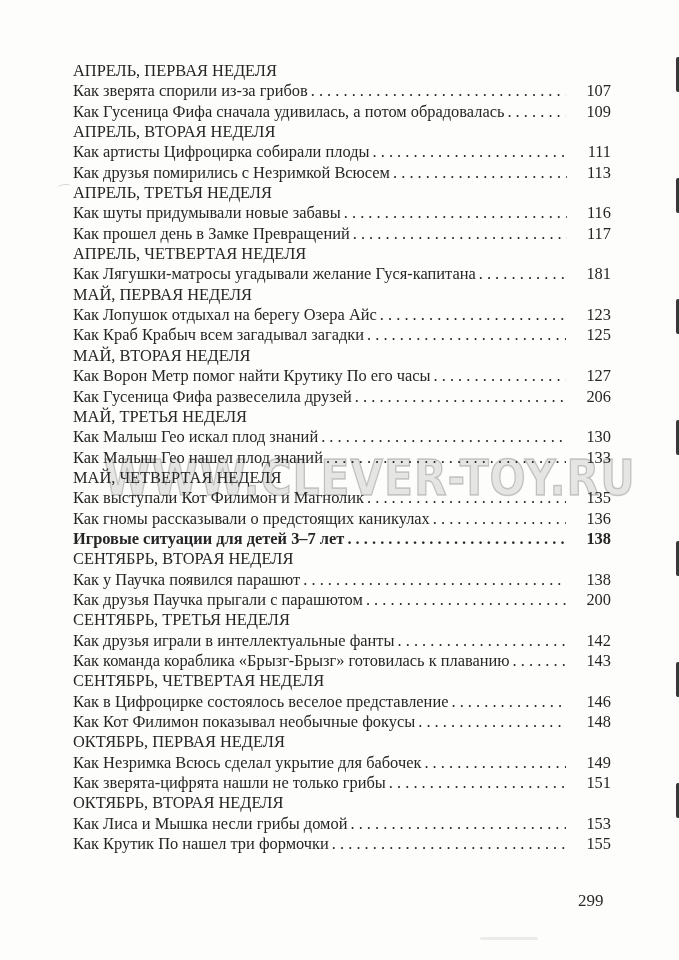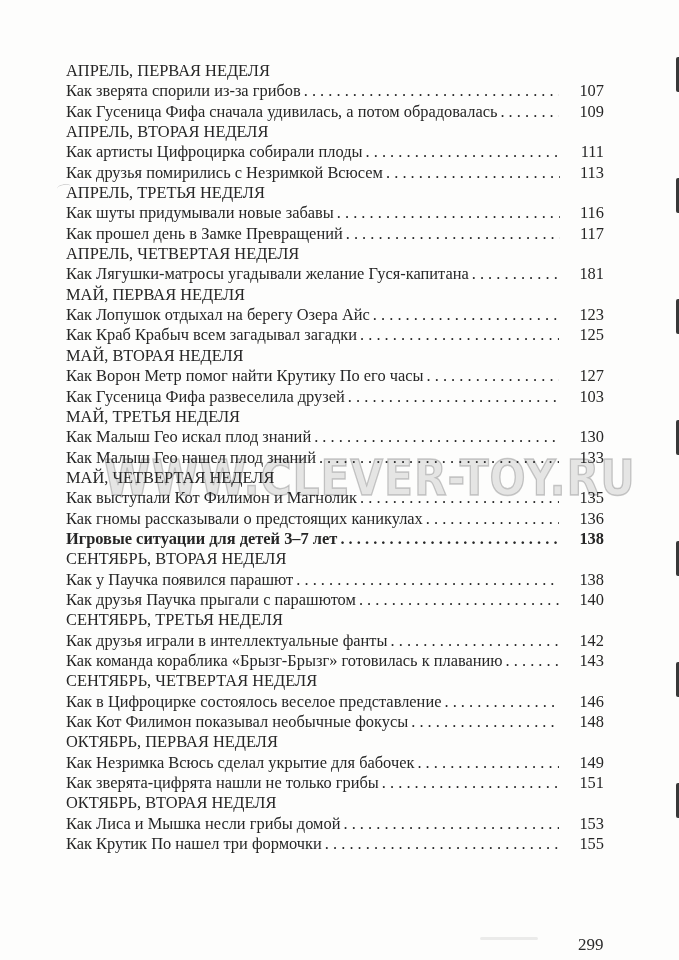--- a/index.html
+++ b/index.html
@@ -7,21 +7,21 @@
     width:679px;height:960px;
     background:#ffffff;
     font-family:"Liberation Serif","DejaVu Serif",serif;
     overflow:hidden;
   }
   .page{
     position:relative;width:679px;height:960px;
     background:#fdfdfc;color:#262626;overflow:hidden;
   }
   .toc{
-    position:absolute;left:66px;top:61px;width:538px;font-family:Liberation Serif, serif;
+    position:absolute;left:73px;top:61px;width:538px;font-family:Liberation Serif, serif;
   }
   .toc-line{
     display:flex;
     height:20.35px;line-height:20.35px;
     font-size:16.4px;
     white-space:nowrap;
   }
   .toc-line .title{white-space:nowrap;}
   .toc-line.b{font-weight:bold;}
   .leader{
@@ -37,21 +37,21 @@
     position:absolute;left:62px;width:556px;top:452px;height:52px;
     font-family:"DejaVu Sans","Liberation Sans",sans-serif;
     font-weight:bold;font-size:50px;line-height:52px;
     text-align:center;letter-spacing:1px;
     color:rgba(190,190,190,0.38);
     -webkit-text-stroke:1.5px rgba(130,130,130,0.42);
     transform:scaleX(0.85);transform-origin:50% 50%;
     user-select:none;pointer-events:none;white-space:nowrap;
   }
   .page-number{
-    position:absolute;left:578px;top:935px;
+    position:absolute;left:578px;top:891px;
     font-size:17px;line-height:20px;color:#2a2a2a;
   }
   .edge-mark{
     position:absolute;right:0;width:3px;height:35px;
     background:#1c1c1c;border-radius:2px 0 0 2px;opacity:.88;
   }
   .artifact-squiggle{
     position:absolute;left:57px;top:184px;width:14px;height:6px;
     border-top:1.5px solid #bfbfbf;border-radius:50%;
     transform:rotate(-10deg);opacity:.7;
@@ -131,21 +131,21 @@
         <span class="title">МАЙ, ВТОРАЯ НЕДЕЛЯ</span>
       </div>
       <div class="toc-line e">
         <span class="title">Как Ворон Метр помог найти Крутику По его часы</span>
         <span class="leader"></span>
         <span class="pagenum">127</span>
       </div>
       <div class="toc-line e">
         <span class="title">Как Гусеница Фифа развеселила друзей</span>
         <span class="leader"></span>
-        <span class="pagenum">103</span>
+        <span class="pagenum">206</span>
       </div>
       <div class="toc-line h">
         <span class="title">МАЙ, ТРЕТЬЯ НЕДЕЛЯ</span>
       </div>
       <div class="toc-line e">
         <span class="title">Как Малыш Гео искал плод знаний</span>
         <span class="leader"></span>
         <span class="pagenum">130</span>
       </div>
       <div class="toc-line e">
@@ -175,21 +175,21 @@
         <span class="title">СЕНТЯБРЬ, ВТОРАЯ НЕДЕЛЯ</span>
       </div>
       <div class="toc-line e">
         <span class="title">Как у Паучка появился парашют</span>
         <span class="leader"></span>
         <span class="pagenum">138</span>
       </div>
       <div class="toc-line e">
         <span class="title">Как друзья Паучка прыгали с парашютом</span>
         <span class="leader"></span>
-        <span class="pagenum">140</span>
+        <span class="pagenum">200</span>
       </div>
       <div class="toc-line h">
         <span class="title">СЕНТЯБРЬ, ТРЕТЬЯ НЕДЕЛЯ</span>
       </div>
       <div class="toc-line e">
         <span class="title">Как друзья играли в интеллектуальные фанты</span>
         <span class="leader"></span>
         <span class="pagenum">142</span>
       </div>
       <div class="toc-line e">

